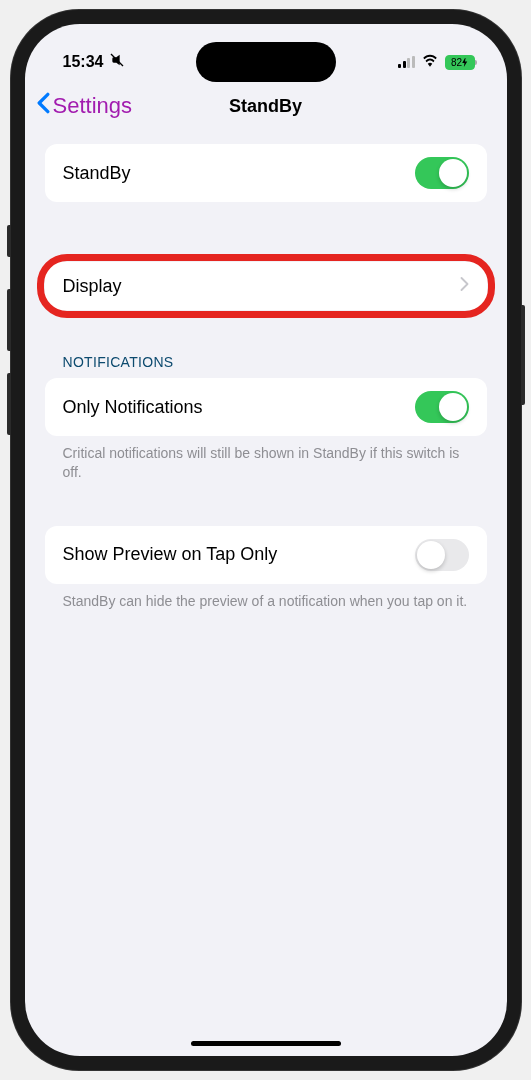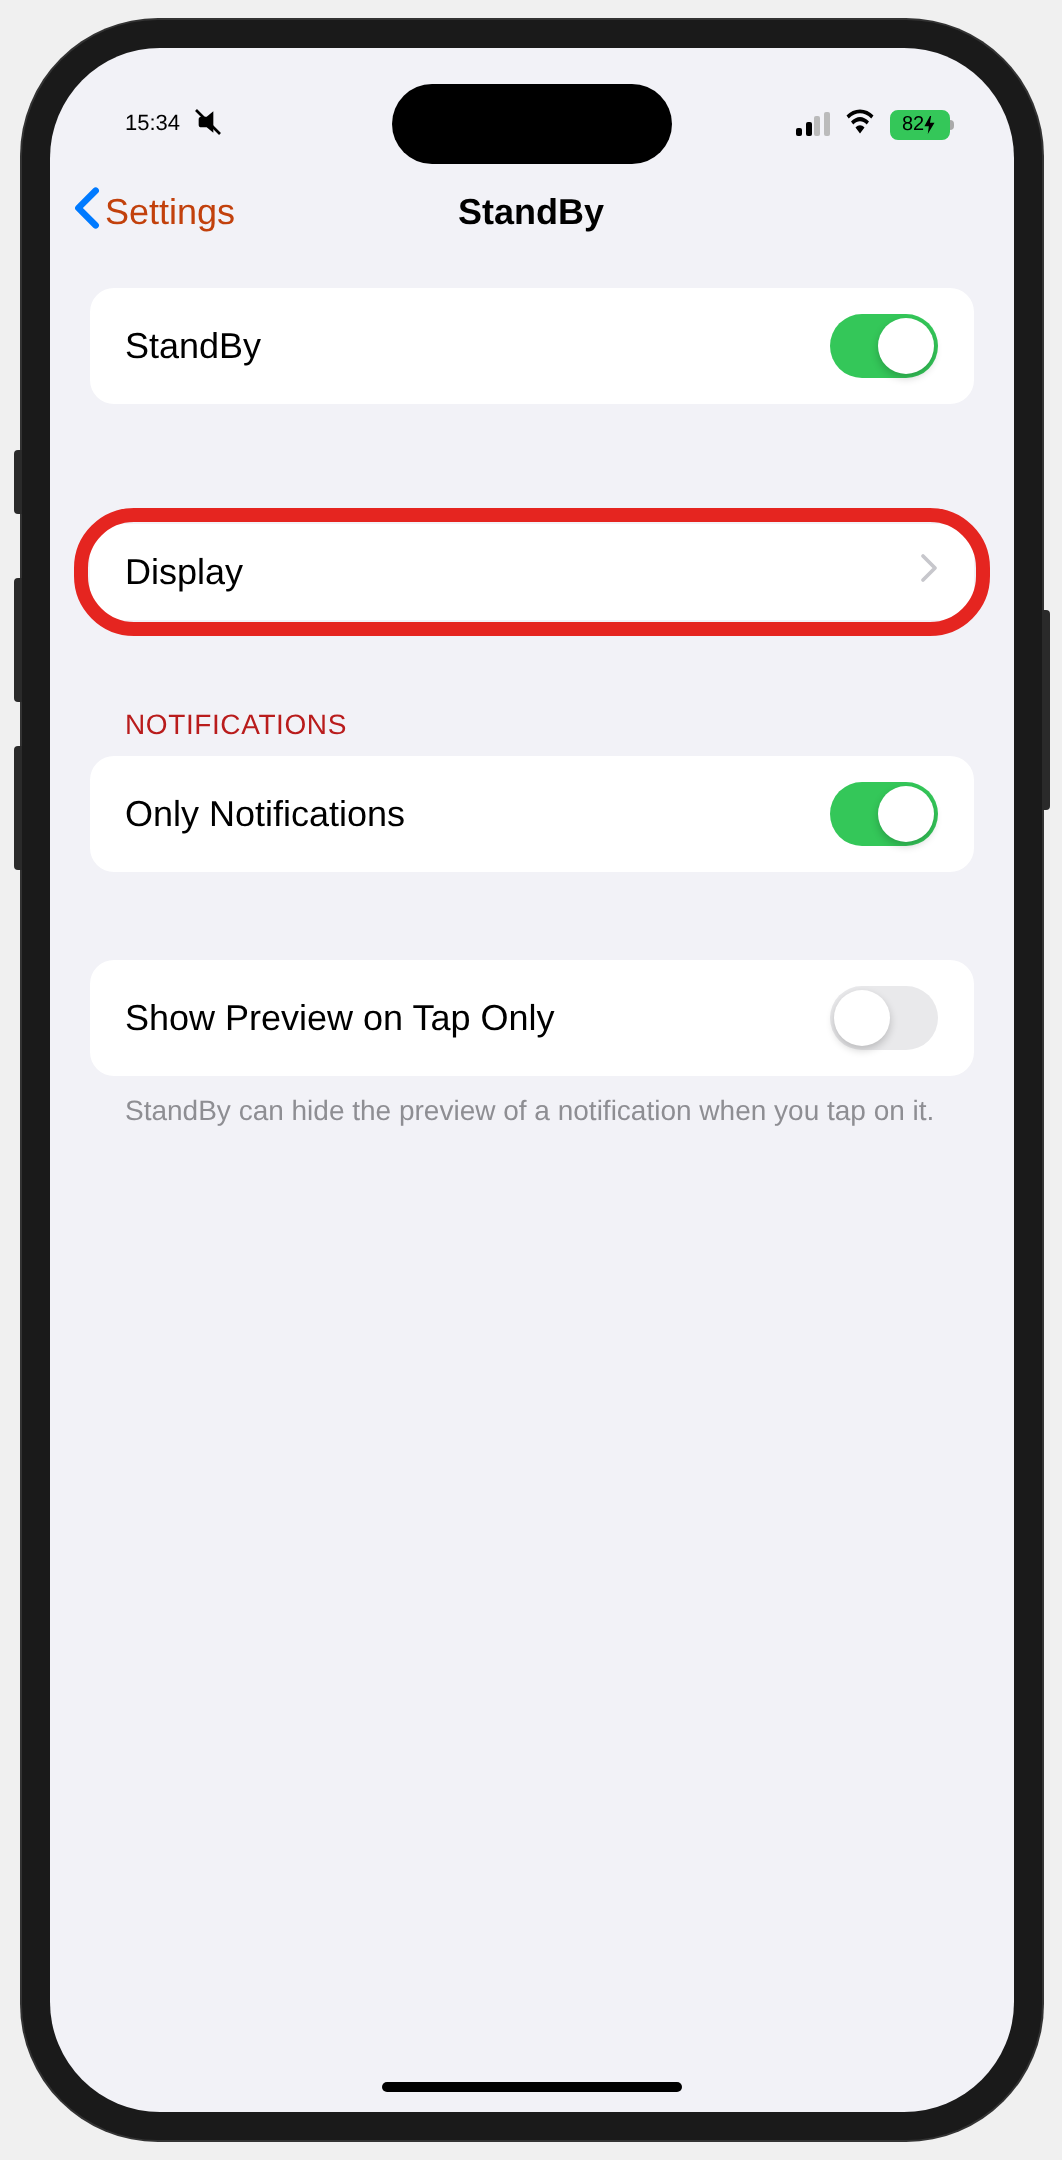--- a/index.html
+++ b/index.html
@@ -72,22 +72,22 @@
       height: 58px;
       display: flex;
       align-items: center;
       justify-content: space-between;
       padding: 18px 32px 0 38px;
     }
     .status-left {
       display: flex;
       align-items: center;
       gap: 6px;
-      font-size: 11px;
-      font-weight: 400;
+      font-size: 16px;
+      font-weight: 700;
     }
     .status-right {
       display: flex;
       align-items: center;
       gap: 6px;
     }
     .cellular-icon {
       display: flex;
       align-items: flex-end;
       gap: 1.5px;
@@ -130,22 +130,22 @@
     .nav-header {
       height: 48px;
       display: flex;
       align-items: center;
       padding: 0 12px;
       position: relative;
     }
     .back-button {
       display: flex;
       align-items: center;
-      color: #c2410c;
-      font-size: 18px;
+      color: #a21caf;
+      font-size: 22px;
       gap: 3px;
     }
     .nav-title {
       position: absolute;
       left: 50%;
       transform: translateX(-50%);
       font-size: 18px;
       font-weight: 600;
       color: #000;
     }
@@ -189,21 +189,21 @@
     .toggle.on .toggle-knob { right: 2px; }
     .toggle.off .toggle-knob { left: 2px; }
     .footer-text {
       font-size: 14px;
       color: #8e8e93;
       padding: 8px 18px 0;
       line-height: 1.35;
     }
     .section-header {
       font-size: 14px;
-      color: #b91c1c;
+      color: #0c4a6e;
       padding: 0 18px 8px;
       text-transform: uppercase;
       letter-spacing: 0.3px;
     }
     .spacer-md { height: 32px; }
     .spacer-lg { height: 44px; }
     .highlight-ring {
       position: relative;
       margin-top: 28px;
     }
@@ -323,20 +323,21 @@
       <div class="section-header">NOTIFICATIONS</div>
 
       <div class="settings-group">
         <div class="settings-row">
           <span class="settings-row-label">Only Notifications</span>
           <div class="toggle on">
             <div class="toggle-knob"></div>
           </div>
         </div>
       </div>
+      <div class="footer-text">Critical notifications will still be shown in StandBy if this switch is off.</div>
 
       <div class="spacer-lg"></div>
 
       <div class="settings-group">
         <div class="settings-row">
           <span class="settings-row-label">Show Preview on Tap Only</span>
           <div class="toggle off">
             <div class="toggle-knob"></div>
           </div>
         </div>

